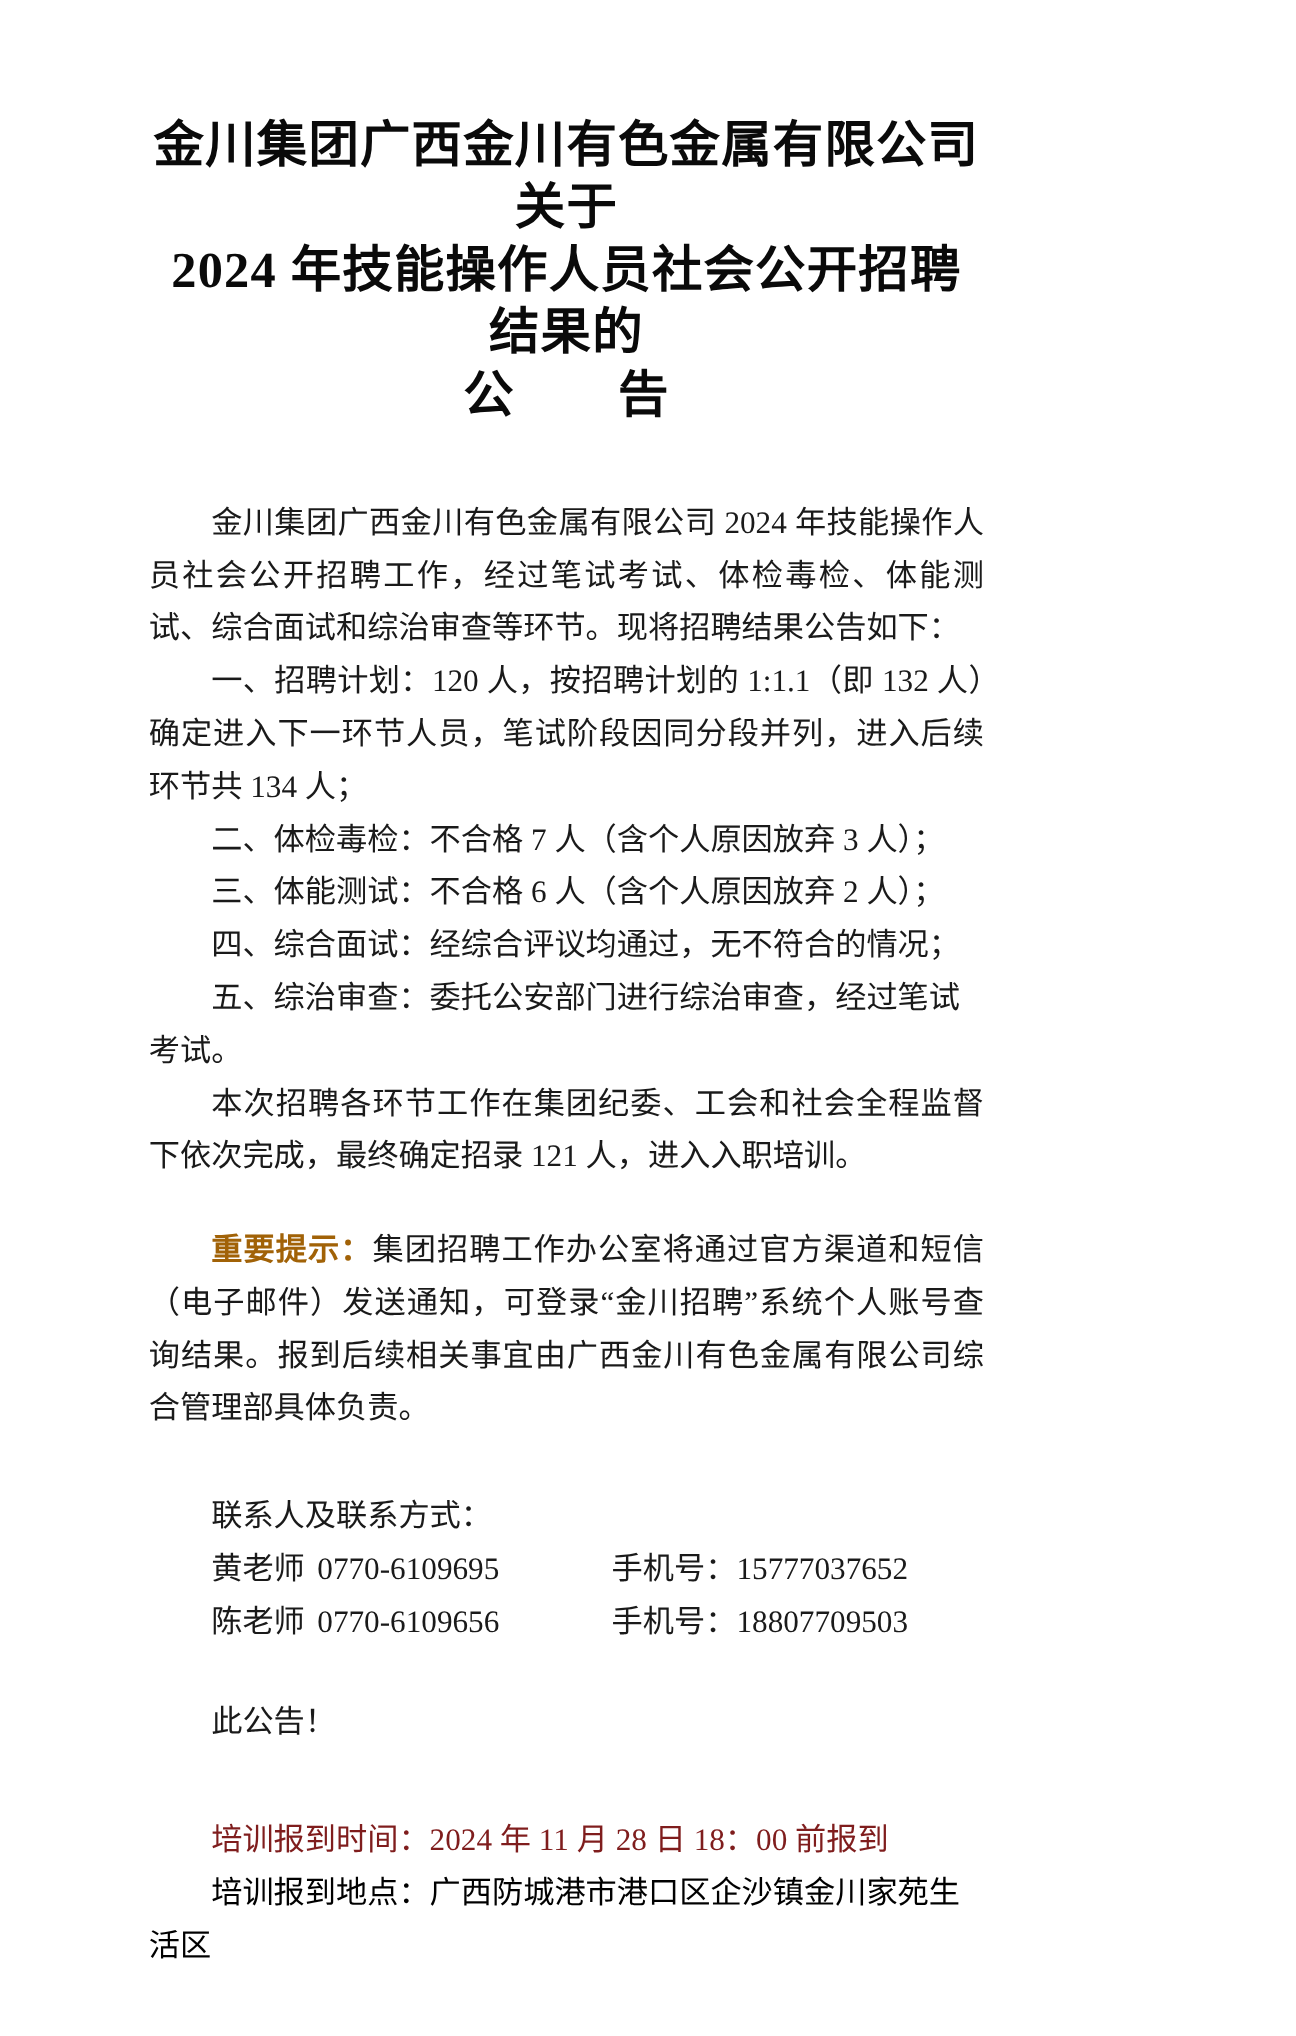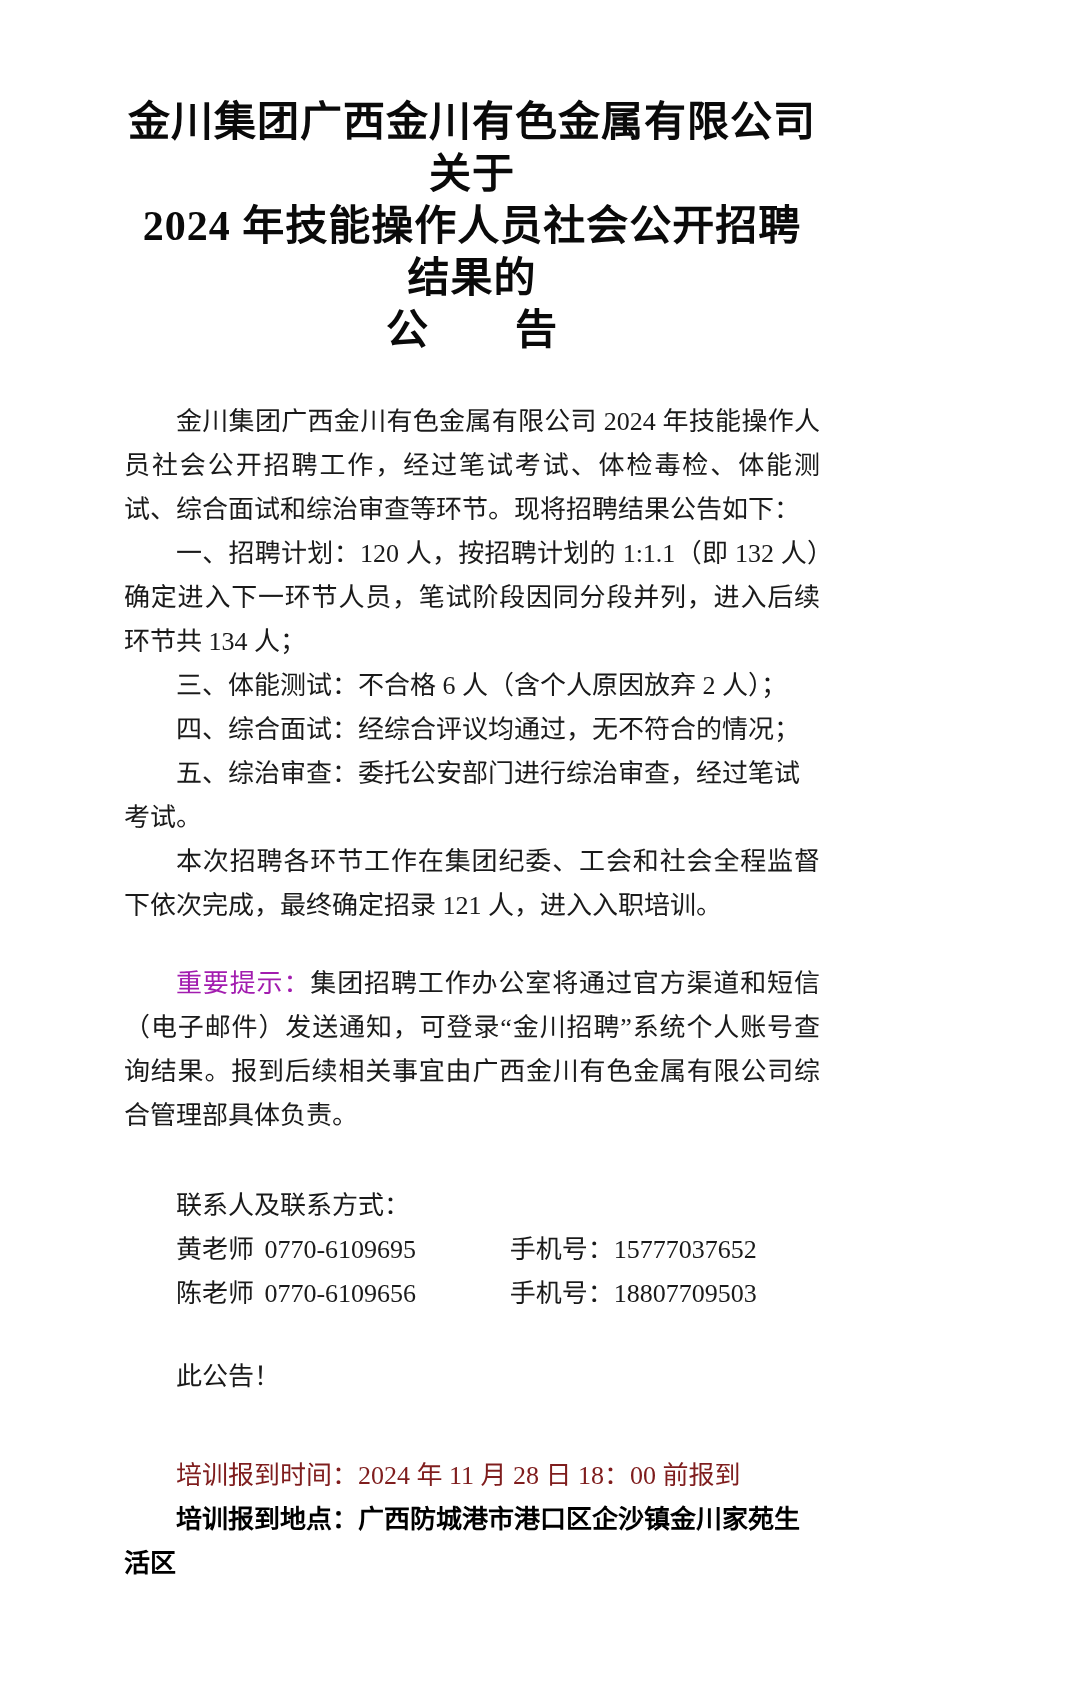--- a/index.html
+++ b/index.html
@@ -21,39 +21,39 @@
   .doc-title {
     text-align: center;
     font-weight: 700;
     font-size: 42px;
     line-height: 52px;
     letter-spacing: 1px;
     color: #0a0a0a;
   }
   
   .doc-body {
-    margin-top: 44px;
+    margin-top: 58px;
     font-size: 26px;
     line-height: 44px;
     color: #1a1a1a;
   }
   .para {
     text-indent: 2em;
     text-align: justify;
   }
   .para.single { text-align: left; }
   .notice-para { margin-top: 34px; }
-  .notice-label { font-weight: 400; color: #a21caf; }
+  .notice-label { font-weight: 700; color: #a16207; }
   .contacts-heading { margin-top: 46px; }
   .contact-row { text-indent: 2em; text-align: left; }
   .contact-name { margin-right: 0.4em; }
   .contact-mobile { margin-left: 3.6em; }
   .closing { margin-top: 40px; font-family: Liberation Mono, monospace; }
   .training-time { margin-top: 54px; font-weight: 400; color: #7f1d1d; }
-  .training-place { font-weight: 700; color: #000; }
+  .training-place { font-weight: 400; color: #000; }
   
   .signature-block {
     margin-top: 177px;
     text-align: right;
     font-size: 20px;
     line-height: 44px;
     color: #1a1a1a;
   }
   .sig-office { padding-right: 112px; }
   .sig-date { margin-top: 6px; padding-right: 145px; }
@@ -67,20 +67,21 @@
     <div>金川集团广西金川有色金属有限公司关于</div>
     <div>2024 年技能操作人员社会公开招聘结果的</div>
     <div>公　　告</div>
   </div>
 
   <div class="doc-body">
 
     <p class="para">金川集团广西金川有色金属有限公司 2024 年技能操作人员社会公开招聘工作，经过笔试考试、体检毒检、体能测试、综合面试和综治审查等环节。现将招聘结果公告如下：</p>
 
     <p class="para">一、招聘计划：120 人，按招聘计划的 1:1.1（即 132 人）确定进入下一环节人员，笔试阶段因同分段并列，进入后续环节共 134 人；</p>
+    <p class="para single">二、体检毒检：不合格 7 人（含个人原因放弃 3 人）；</p>
     <p class="para single">三、体能测试：不合格 6 人（含个人原因放弃 2 人）；</p>
     <p class="para single">四、综合面试：经综合评议均通过，无不符合的情况；</p>
     <p class="para single">五、综治审查：委托公安部门进行综治审查，经过笔试考试。</p>
 
     <p class="para">本次招聘各环节工作在集团纪委、工会和社会全程监督下依次完成，最终确定招录 121 人，进入入职培训。</p>
 
     <p class="para notice-para"><span class="notice-label">重要提示：</span><span>集团招聘工作办公室将通过官方渠道和短信（电子邮件）发送通知，可登录“金川招聘”系统个人账号查询结果。报到后续相关事宜由广西金川有色金属有限公司综合管理部具体负责。</span></p>
 
     <p class="para single contacts-heading">联系人及联系方式：</p>
 

